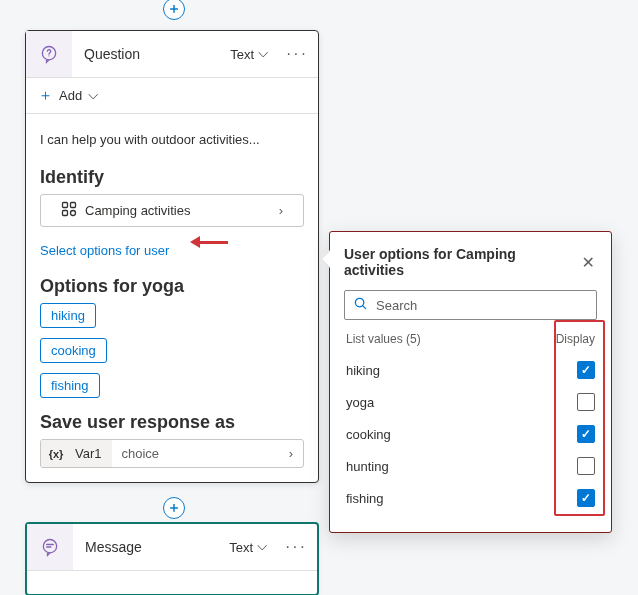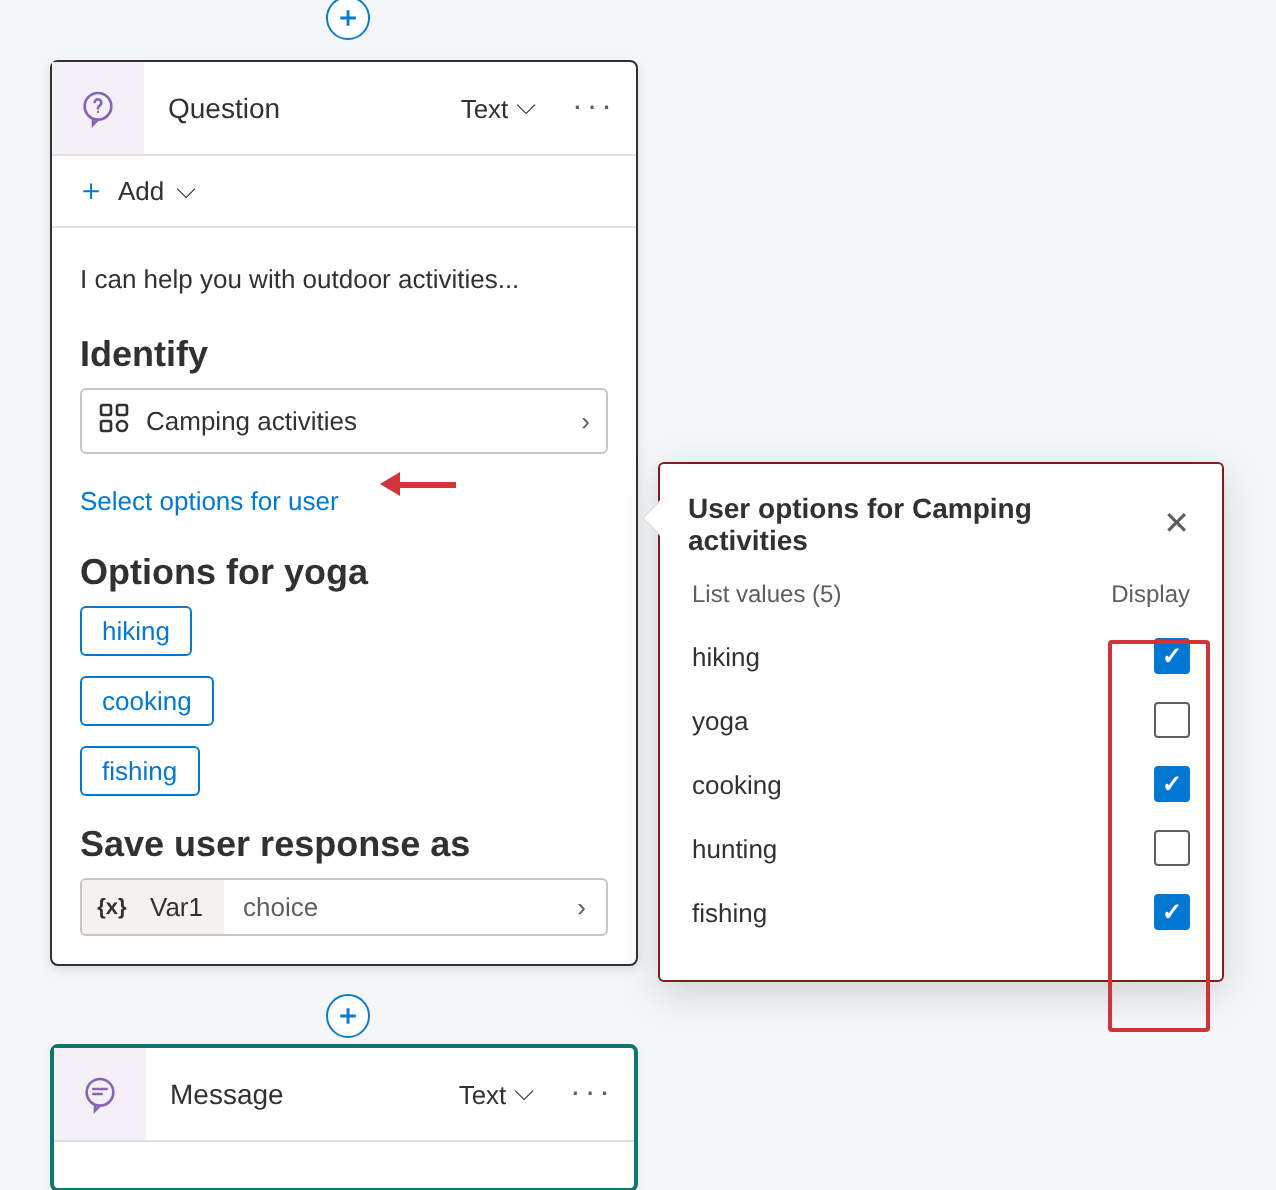--- a/index.html
+++ b/index.html
@@ -79,21 +79,21 @@
   .row-add .plus { color: #0078d4; font-size: 15px; }
 
   .card-body { padding: 10px 14px 14px; }
   .prompt { padding: 8px 0 14px; color: #323130; }
   .label { font-weight: 600; margin: 6px 0 6px; font-size: 18px; }
 
   .identify-field {
     display: flex; align-items: center; gap: 8px;
     border: 1px solid #c8c6c4;
     border-radius: 3px;
-    padding: 6px 8px;
+    padding: 6px 20px;
     justify-content: space-between;
     margin-bottom: 12px;
   }
   .identify-left { display: flex; align-items: center; gap: 8px; }
   .grid-ic svg { width: 16px; height: 16px; }
   .chev { color: #605e5c; }
 
   .link {
     color: #0078d4;
     margin-bottom: 8px;
@@ -334,20 +334,29 @@
       <div class="hdr-more">···</div>
     </div>
   </div>
 
   <div class="popover">
     <div class="pop-hdr">
       <div class="pop-title">User options for Camping activities</div>
       <div class="close-x">✕</div>
     </div>
 
+    <div class="search-box">
+      <span>
+        <svg viewBox="0 0 16 16" fill="none" stroke="#0078d4" stroke-width="1.4">
+          <circle cx="7" cy="7" r="4.5"></circle>
+          <path d="M10.5 10.5l3 3" stroke-linecap="round"></path>
+        </svg>
+      </span>
+      <input type="text" placeholder="Search" style="">
+    </div>
 
     <div class="list-hdr">
       <span>List values (5)</span>
       <span>Display</span>
     </div>
 
     <div>
       <div class="list-row">
         <span>hiking</span>
         <span class="cb checked">✓</span>

